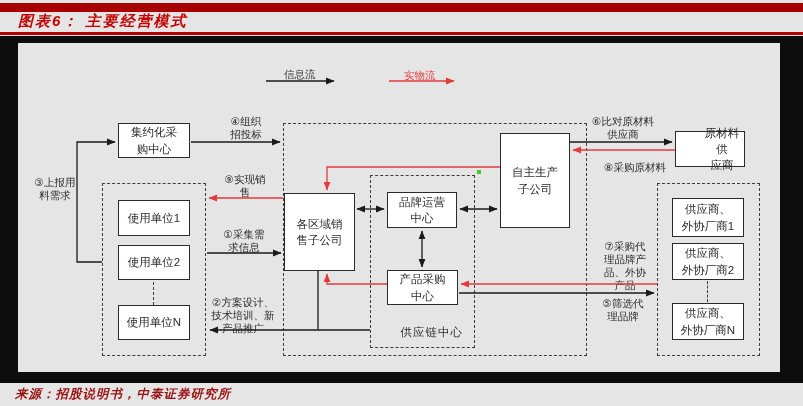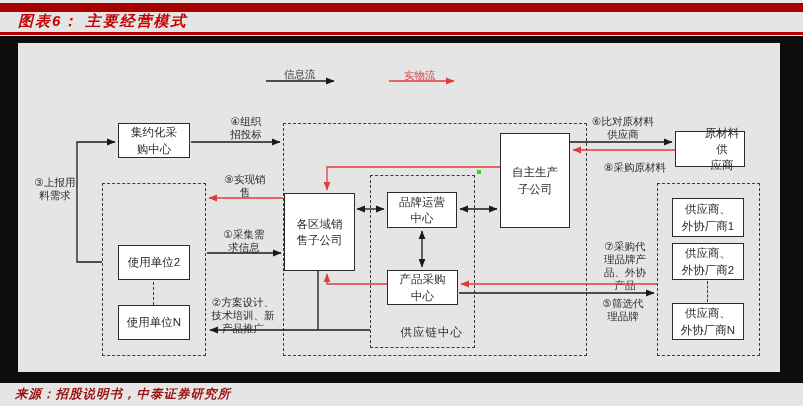--- a/index.html
+++ b/index.html
@@ -52,20 +52,21 @@
   <div class="abs dashed" style="left:283px;top:123px;width:304px;height:233px;"></div>
   <div class="abs dashed" style="left:370px;top:175px;width:105px;height:173px;"></div>
   <div class="abs dashed" style="left:657px;top:183px;width:103px;height:173px;"></div>
   <div class="abs" id="supply-chain-label" style="left:385px;top:325px;width:78px;">供应链中心</div>
 
   <div class="abs vdash" style="left:153px;top:282px;height:23px;"></div>
   <div class="abs vdash" style="left:707px;top:281px;height:21px;"></div>
 
   <div class="abs box" style="left:118px;top:123px;width:72px;height:35px;">集约化采
 购中心</div>
+  <div class="abs box" style="left:118px;top:200px;width:72px;height:36px;">使用单位1</div>
   <div class="abs box" style="left:118px;top:245px;width:72px;height:35px;">使用单位2</div>
   <div class="abs box" style="left:118px;top:305px;width:72px;height:35px;">使用单位N</div>
   <div class="abs box" style="left:284px;top:193px;width:71px;height:78px;text-align:right;">各区域销
 售子公司</div>
   <div class="abs box" style="left:387px;top:192px;width:70px;height:36px;">品牌运营
 中心</div>
   <div class="abs box" style="left:387px;top:270px;width:71px;height:35px;">产品采购
 中心</div>
   <div class="abs box" style="left:500px;top:133px;width:70px;height:95px;">自主生产
 子公司</div>

